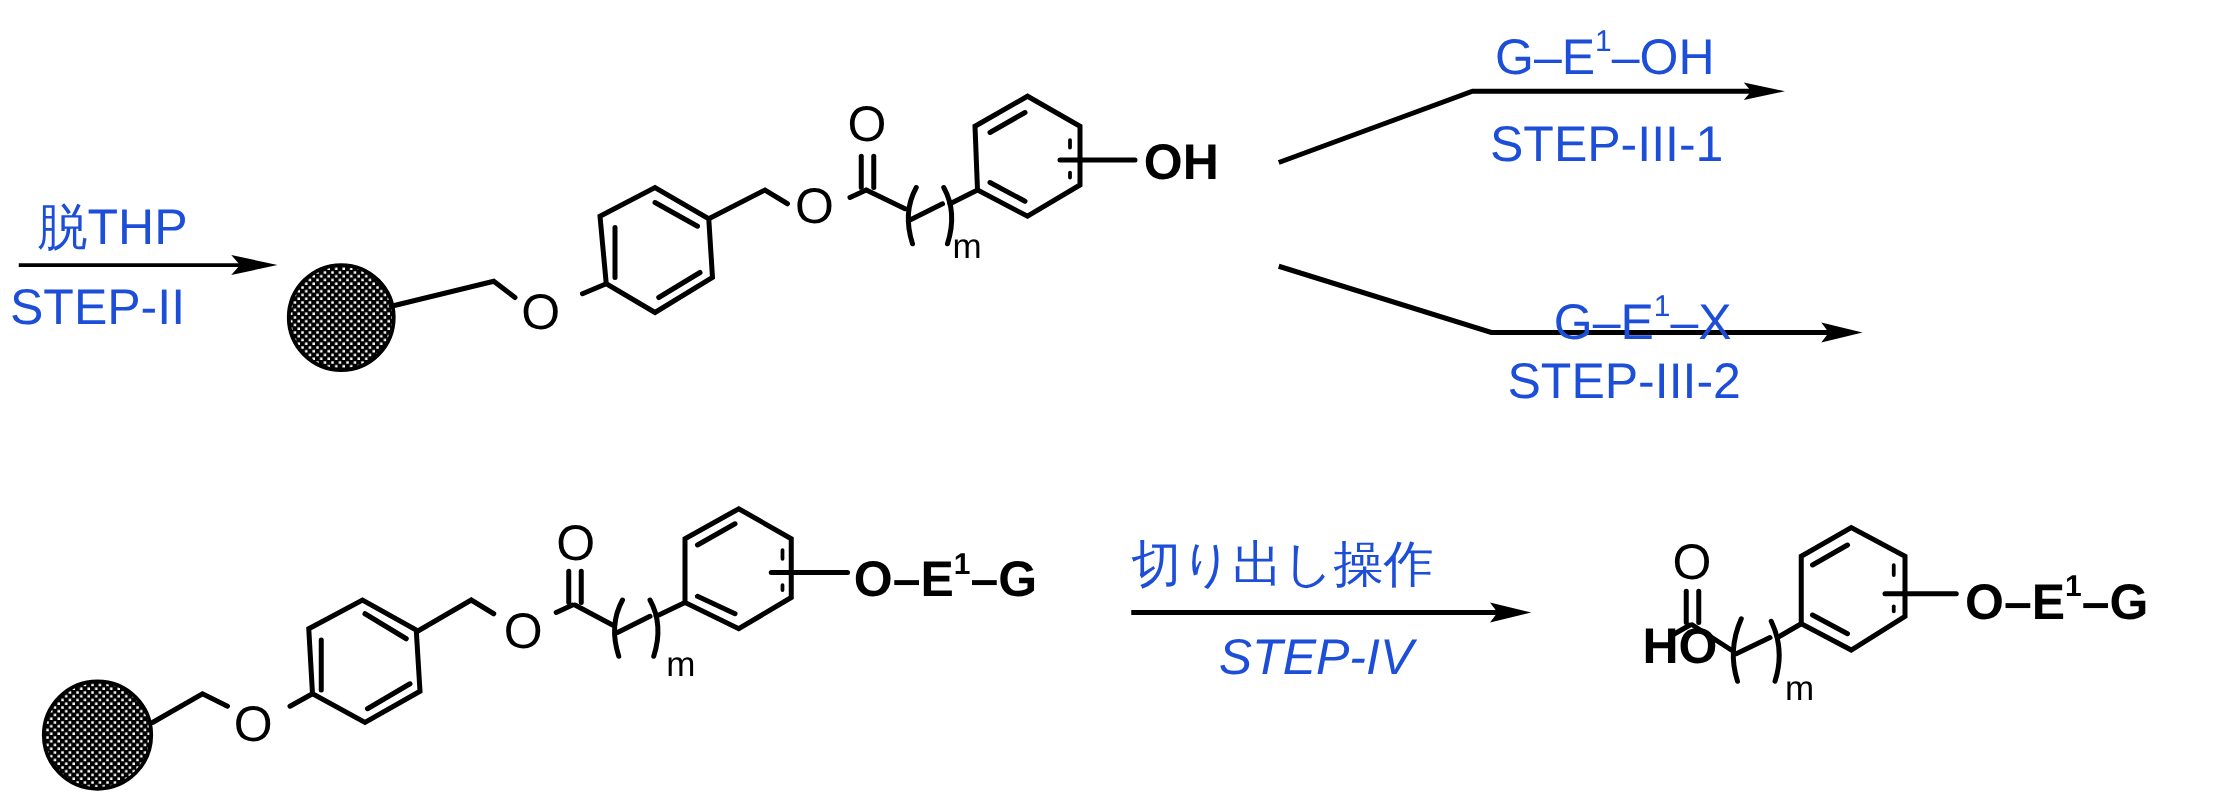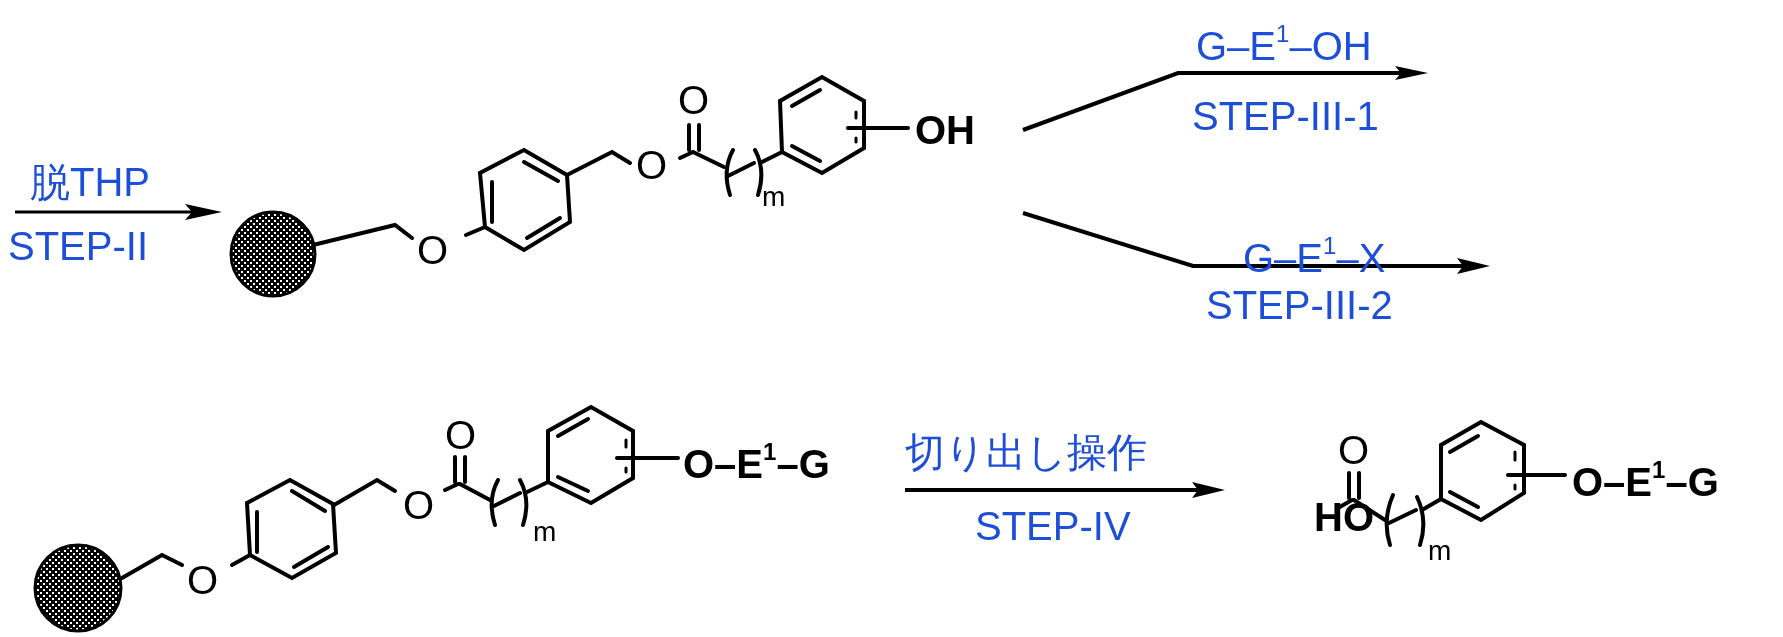--- a/index.html
+++ b/index.html
@@ -145,21 +145,21 @@
 
   <div class="atom" style="left:187px;top:560px;font-weight:normal;">O</div>
   <div class="atom" style="left:403px;top:485px;font-weight:normal;">O</div>
   <div class="atom" style="left:445px;top:415px;font-weight:normal;">O</div>
   <div class="sub" style="left:533px;top:518px;">m</div>
   <div class="atom" style="left:683px;top:440px;">
     <span>O–E</span><sup>1</sup><span>–G</span>
   </div>
 
   <div class="lbl serif" style="left:905px;top:432px;text-align:center;">切り出し操作</div>
-  <div class="lbl" style="left:975px;top:506px;">STEP-IV</div>
+  <div class="lbl" style="left:975px;top:506px;font-style:italic;">STEP-IV</div>
 
   <div class="atom" style="left:1314px;top:497px;">HO</div>
   <div class="atom" style="left:1338px;top:430px;font-weight:normal;">O</div>
   <div class="sub" style="left:1428px;top:537px;">m</div>
   <div class="atom" style="left:1572px;top:458px;">
     <span>O–E</span><sup>1</sup><span>–G</span>
   </div>
 </div>
 
 </body></html>

